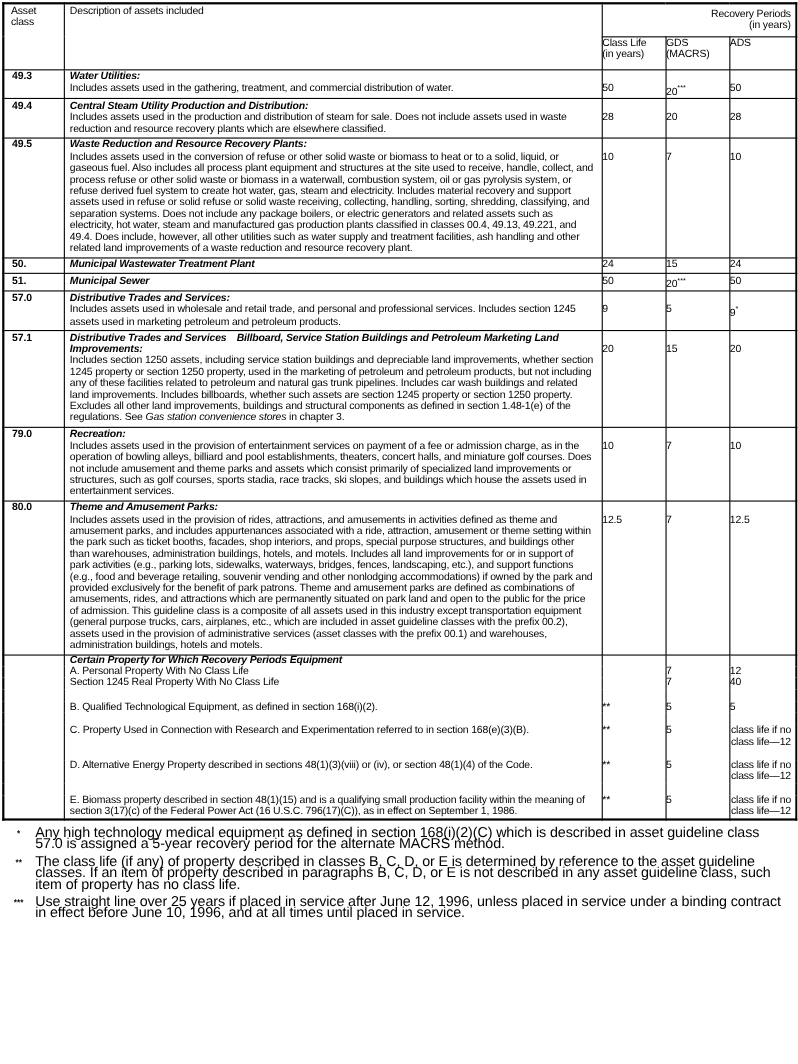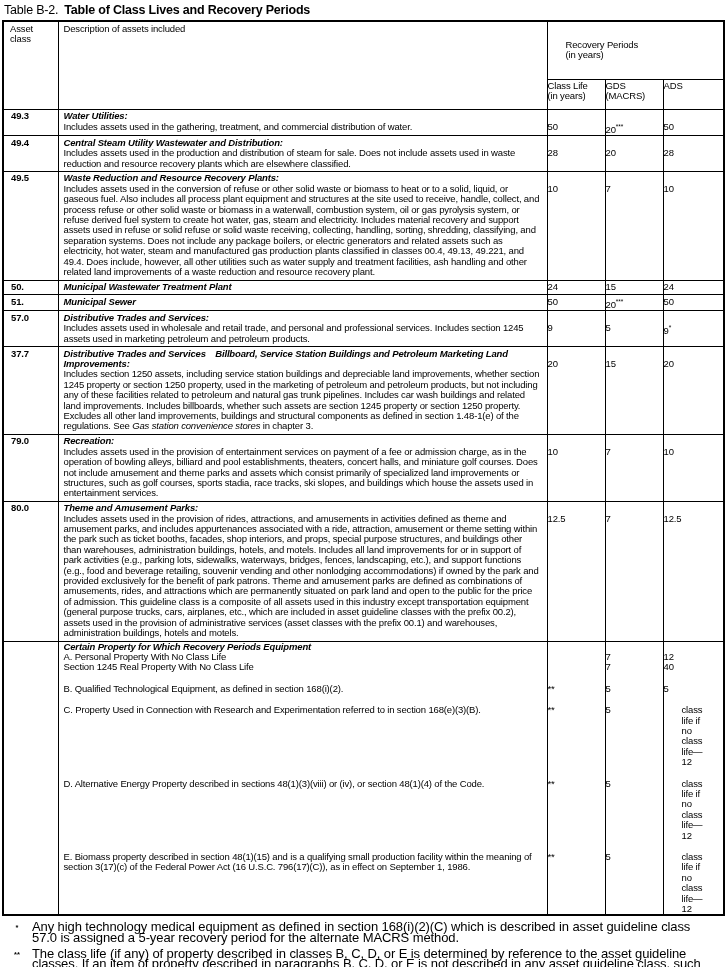--- a/index.html
+++ b/index.html
@@ -24,55 +24,52 @@
     border: 1.5px solid #000;
     vertical-align: top;
     font-size: 9.5px; line-height: 10.4px;
     letter-spacing: -0.15px;
   }
 
   
   td.hdr { font-weight: normal; }
   td.hdr-corner { vertical-align: bottom; padding: 2px 2px 3px 6px; font-size: 10px; line-height: 11px; }
   td.hdr-desc   { vertical-align: bottom; padding: 2px 2px 3px 5px; font-size: 10px; line-height: 11px; }
-  td.hdr-rp     { text-align: left; vertical-align: middle; font-size: 10px; line-height: 11px; padding: 18px; }
+  td.hdr-rp     { text-align: right; vertical-align: middle; font-size: 10px; line-height: 11px; padding: 4px; }
   td.hdr-sub    { text-align: left; vertical-align: bottom; font-size: 9.5px; line-height: 10.5px; padding: 1px 0 3px 0; }
   tr.h1 { height: 27px; }
   tr.h2 { height: 30px; }
 
   
   td.cls { font-weight: bold; padding: 1.5px 2px 0 7px; }
   td.desc { padding: 1.5px 6px 2px 5px; }
   .heading { font-weight: bold; white-space: pre-wrap; font-style: italic; }
   td.num { text-align: left; padding-top: 1.5px; }
   td.num.off1 { padding-top: 12px; }
   td.num sup { font-size: 6.5px; letter-spacing: 0; vertical-align: 4px; }
 
   
   tr.cp td { border-top: 0; border-bottom: 0; }
   tr.cp td.desc { padding-top: 0; padding-bottom: 0; }
   tr.cp td.num { padding-top: 0; }
   tr.cp-first td { padding-top: 2px; }
   tr.cp-gap { height: 11px; }
-  td.ads-small { font-size: 8.4px; line-height: 9.3px; padding: 0 18px; margin-top: 48px; }
+  td.ads-small { font-size: 8.4px; line-height: 9.3px; padding: 0 1px; margin-top: 48px; }
 
   
   .footnotes { padding: 6px 6px 0 0; }
   .footnote { display: flex; margin-bottom: 5px; }
   .fn-marker { flex: 0 0 30px; text-align: center; font-size: 7.5px; font-weight: bold; padding-top: 1px; letter-spacing: 0; }
   .fn-text { flex: 1; font-size: 13px; line-height: 10.6px; letter-spacing: -0.1px; padding-right: 4px; }
 </style>
 </head>
 <body>
 
 <div class="doc">
 
-  <div class="title-line">
-    <span class="t-label">Table B-2.</span><span class="t-main">Table of Class Lives and Recovery Periods</span>
-  </div>
 
   <table class="b2">
     <colgroup>
       <col style="width:55px">
         <col style="width:489px">
         <col style="width:58px">
         <col style="width:58px">
         <col style="width:61px">
     </colgroup>
 
@@ -106,21 +103,21 @@
         <div>Includes assets used in the gathering, treatment, and commercial distribution of water.</div>
       </td>
       <td class="num off1">50</td>
       <td class="num off1"><span>20</span><sup>***</sup></td>
       <td class="num off1">50</td>
     </tr>
 
     <tr>
       <td class="cls">49.4</td>
       <td class="desc">
-        <div class="heading">Central Steam Utility Wastewater and Distribution:</div>
+        <div class="heading">Central Steam Utility Production and Distribution:</div>
         <div>Includes assets used in the production and distribution of steam for sale. Does not include assets used in waste reduction and resource recovery plants which are elsewhere classified.</div>
       </td>
       <td class="num off1">28</td>
       <td class="num off1">20</td>
       <td class="num off1">28</td>
     </tr>
 
     <tr>
       <td class="cls">49.5</td>
       <td class="desc">
@@ -157,21 +154,21 @@
       <td class="desc">
         <div class="heading">Distributive Trades and Services:</div>
         <div>Includes assets used in wholesale and retail trade, and personal and professional services. Includes section 1245 assets used in marketing petroleum and petroleum products.</div>
       </td>
       <td class="num off1">9</td>
       <td class="num off1">5</td>
       <td class="num off1"><span>9</span><sup>*</sup></td>
     </tr>
 
     <tr>
-      <td class="cls">37.7</td>
+      <td class="cls">57.1</td>
       <td class="desc">
         <div class="heading">Distributive Trades and Services Billboard, Service Station Buildings and Petroleum Marketing Land Improvements:</div>
         <div><span>Includes section 1250 assets, including service station buildings and depreciable land improvements, whether section 1245 property or section 1250 property, used in the marketing of petroleum and petroleum products, but not including any of these facilities related to petroleum and natural gas trunk pipelines. Includes car wash buildings and related land improvements. Includes billboards, whether such assets are section 1245 property or section 1250 property. Excludes all other land improvements, buildings and structural components as defined in section 1.48-1(e) of the regulations. See </span><i>Gas station convenience stores</i><span> in chapter 3.</span></div>
       </td>
       <td class="num off1">20</td>
       <td class="num off1">15</td>
       <td class="num off1">20</td>
     </tr>
 
     <tr>

